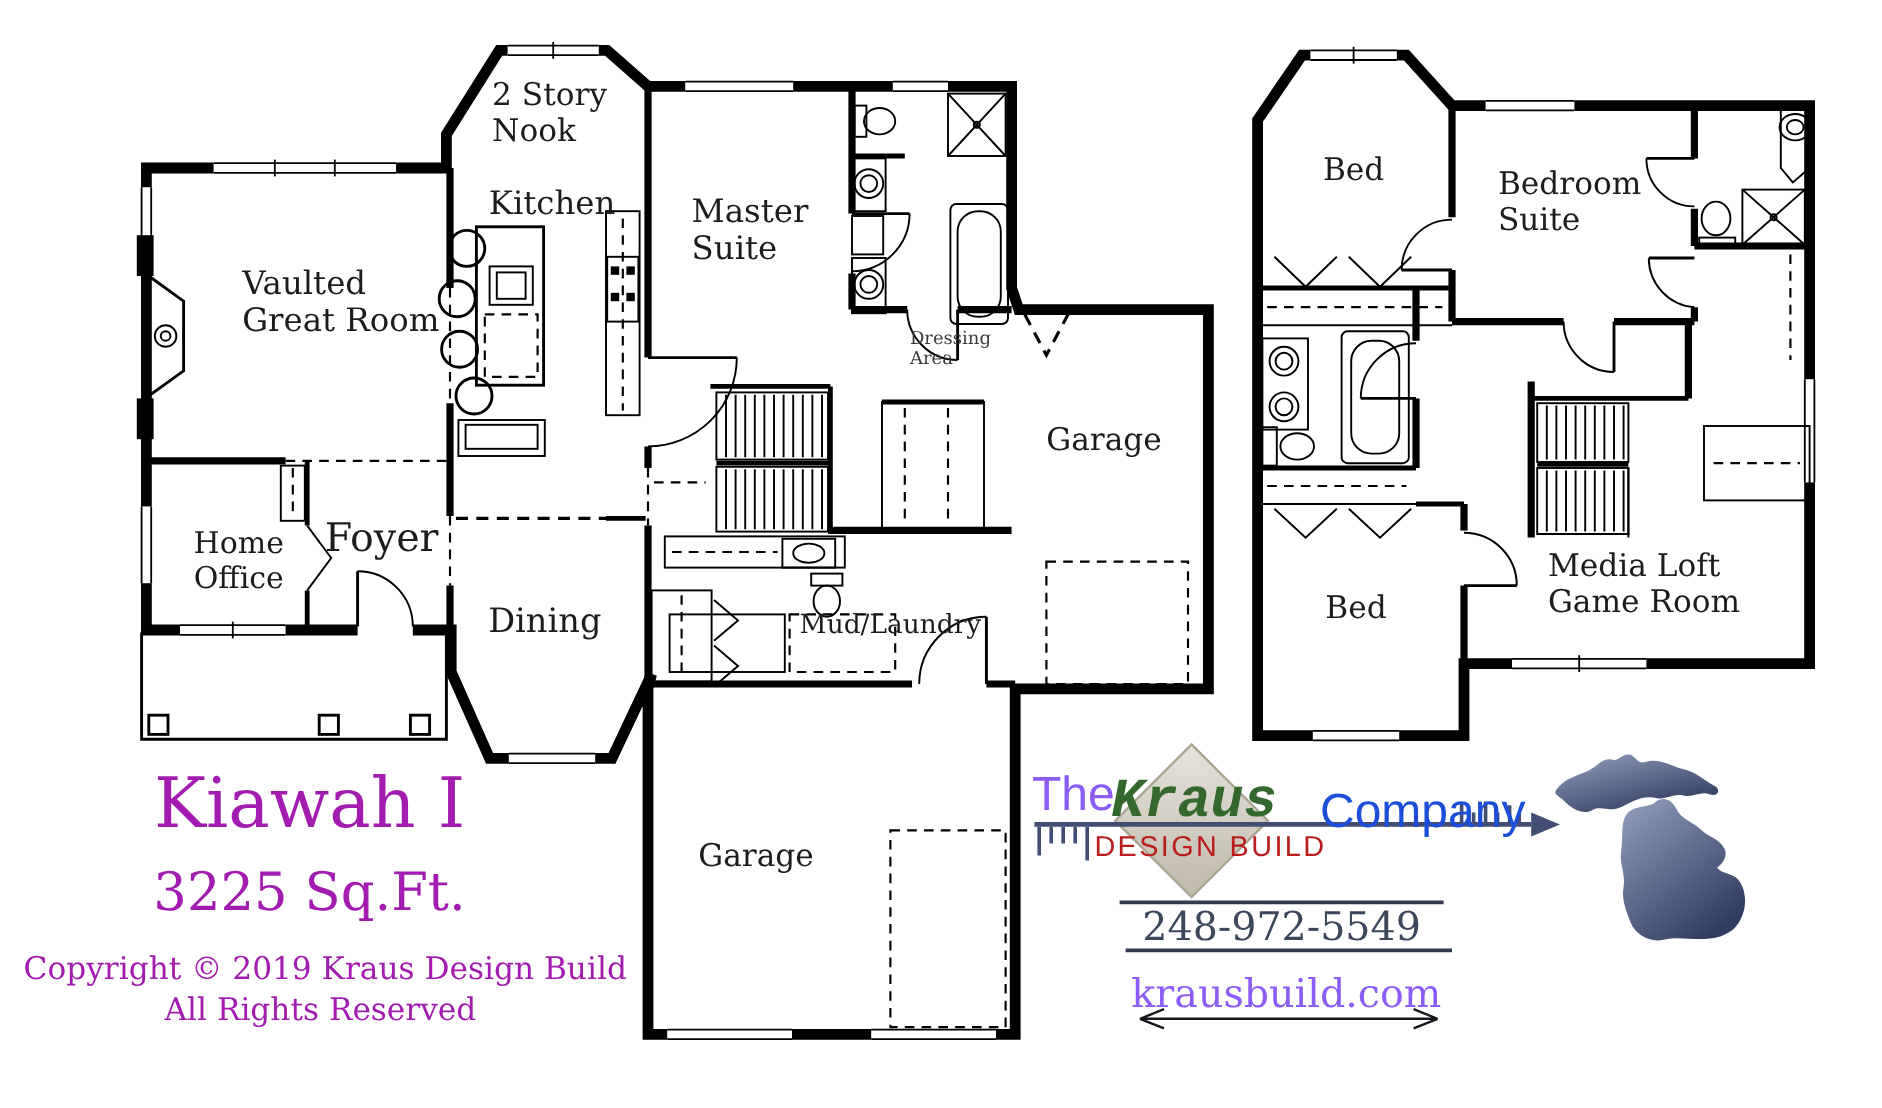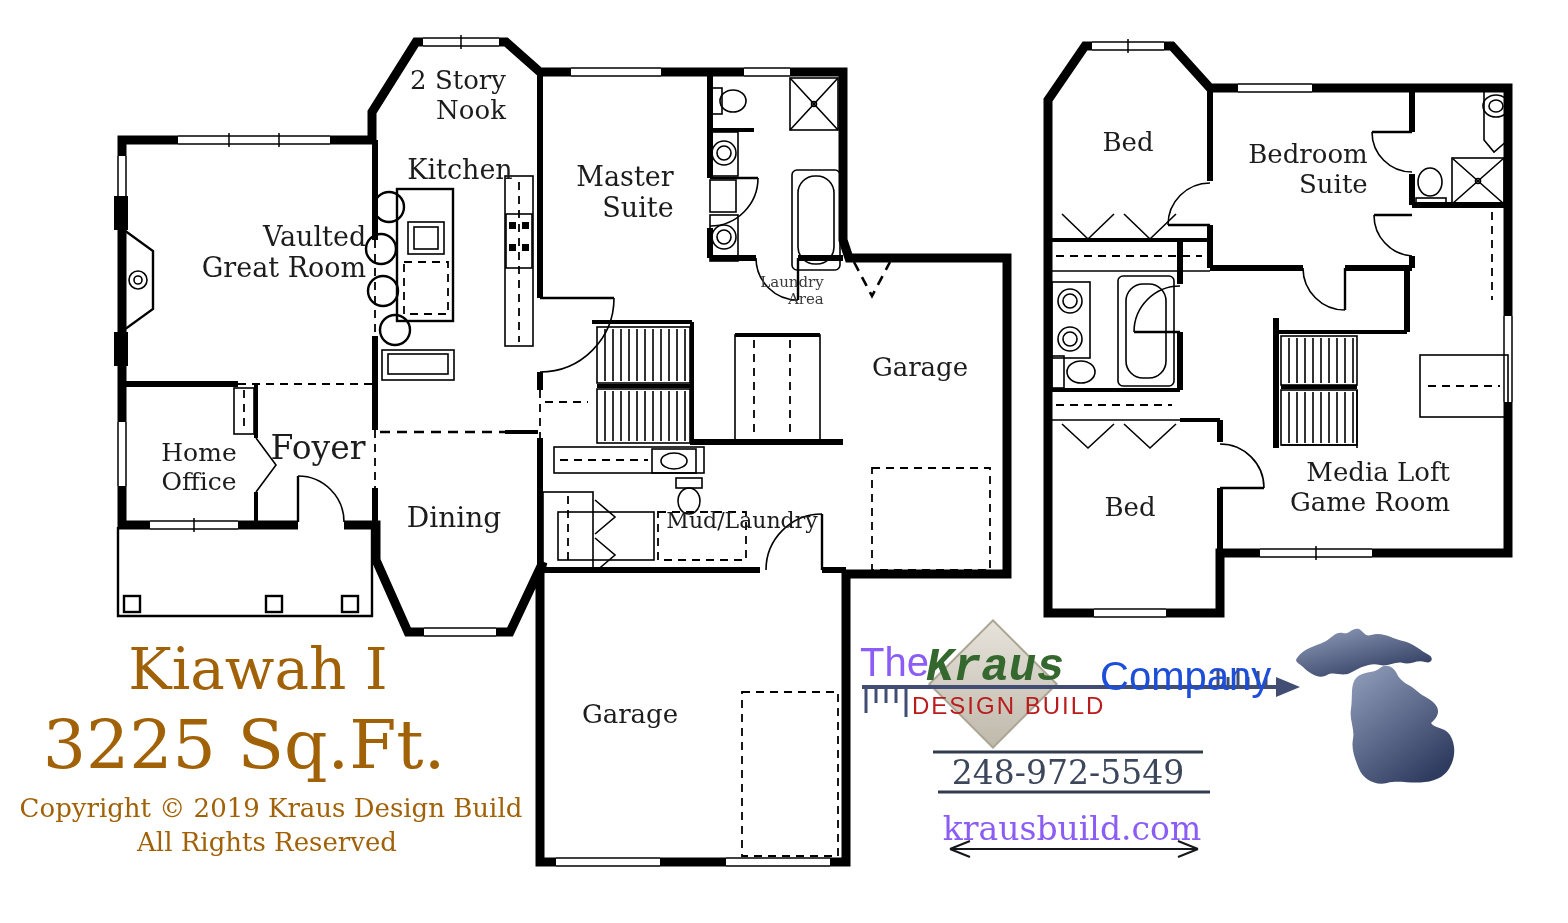--- a/index.html
+++ b/index.html
@@ -14,24 +14,24 @@
   .t2  { stroke:#000; stroke-width:2.4; fill:none; }
   .tl  { stroke:#000; stroke-width:1.6; fill:none; }
   .dsh { stroke:#000; stroke-width:1.8; fill:none; stroke-dasharray:8 6; }
   .dshf{ stroke:#000; stroke-width:2.6; fill:none; stroke-dasharray:10 7; }
   .wf  { fill:#ffffff; stroke:none; }
   .wl  { stroke:#000; stroke-width:1.5; }
   .blk { fill:#000; }
 
   
   .rl { position:absolute; transform:translate(-50%,-50%); white-space:pre-line;
-        text-align:right; color:#1c1c1c; line-height:1.16; }
+        text-align:left; color:#1c1c1c; line-height:1.16; }
 
   
-  .tt { position:absolute; transform:translate(-50%,-50%); white-space:nowrap; color:#a16207; }
+  .tt { position:absolute; transform:translate(-50%,-50%); white-space:nowrap; color:#a21caf; }
 
   
   .lg { position:absolute; white-space:nowrap; font-family:"Liberation Sans", sans-serif; }
   .lg-kraus { font-family:Liberation Mono, monospace; font-style:italic; font-weight:bold; }
 
   .ct { position:absolute; transform:translate(-50%,-50%); white-space:nowrap; }
 </style>
 </head>
 <body>
 
@@ -321,39 +321,39 @@
   </g>
 </svg>
 
   <div class="rl" style="left:458px;top:95px;font-size:26px">2 Story
 Nook</div>
   <div class="rl" style="left:460px;top:170px;font-size:27px">Kitchen</div>
   <div class="rl" style="left:284px;top:252px;font-size:27px">Vaulted
 Great Room</div>
   <div class="rl" style="left:625px;top:192px;font-size:27px">Master
 Suite</div>
-  <div class="rl" style="left:792px;top:291px;font-size:15px;color:#3a3a3a">Laundry
+  <div class="rl" style="left:792px;top:291px;font-size:15px;color:#3a3a3a">Dressing
 Area</div>
   <div class="rl" style="left:920px;top:367px;font-size:26px">Garage</div>
   <div class="rl" style="left:199px;top:467px;font-size:25px;text-align:center">Home
 Office</div>
   <div class="rl" style="left:318px;top:448px;font-size:33px">Foyer</div>
   <div class="rl" style="left:454px;top:518px;font-size:28px">Dining</div>
   <div class="rl" style="left:742px;top:521px;font-size:22px">Mud/Laundry</div>
   <div class="rl" style="left:630px;top:714px;font-size:26px">Garage</div>
 
   <div class="rl" style="left:1128px;top:142px;font-size:26px">Bed</div>
   <div class="rl" style="left:1308px;top:169px;font-size:26px">Bedroom
 Suite</div>
   <div class="rl" style="left:1130px;top:507px;font-size:26px">Bed</div>
   <div class="rl" style="left:1370px;top:487px;font-size:26px">Media Loft
 Game Room</div>
 
   <div class="tt" style="left:258px;top:669px;font-size:58px">Kiawah I</div>
-  <div class="tt" style="left:244px;top:744px;font-size:68px">3225 Sq.Ft.</div>
+  <div class="tt" style="left:258px;top:744px;font-size:44px">3225 Sq.Ft.</div>
   <div class="tt" style="left:271px;top:808px;font-size:26px">Copyright © 2019 Kraus Design Build</div>
   <div class="tt" style="left:267px;top:842px;font-size:26px">All Rights Reserved</div>
 
   <div class="lg" style="left:860px;top:640px;font-size:40px;color:#8b5cf6">The</div>
   <div class="lg lg-kraus" style="left:926px;top:642px;font-size:46px;color:#35682f">Kraus</div>
   <div class="lg" style="left:1100px;top:654px;font-size:40px;color:#1d4ed8">Company</div>
   <div class="lg" style="left:912px;top:692px;font-size:24px;letter-spacing:2px;color:#b91c1c">DESIGN BUILD</div>
 
   <div class="ct" style="left:1068px;top:772px;font-size:33px;color:#3c475c">248-972-5549</div>
   <div class="ct" style="left:1072px;top:828px;font-size:33px;color:#8b5cf6">krausbuild.com</div>

